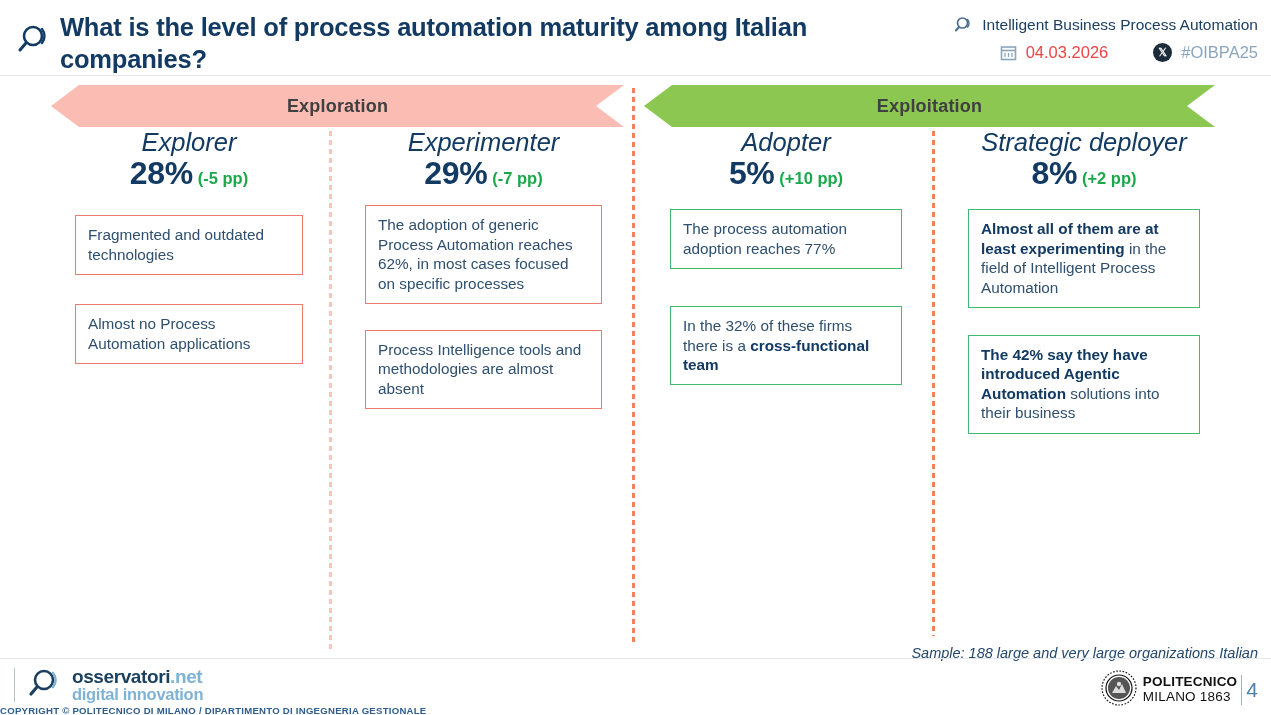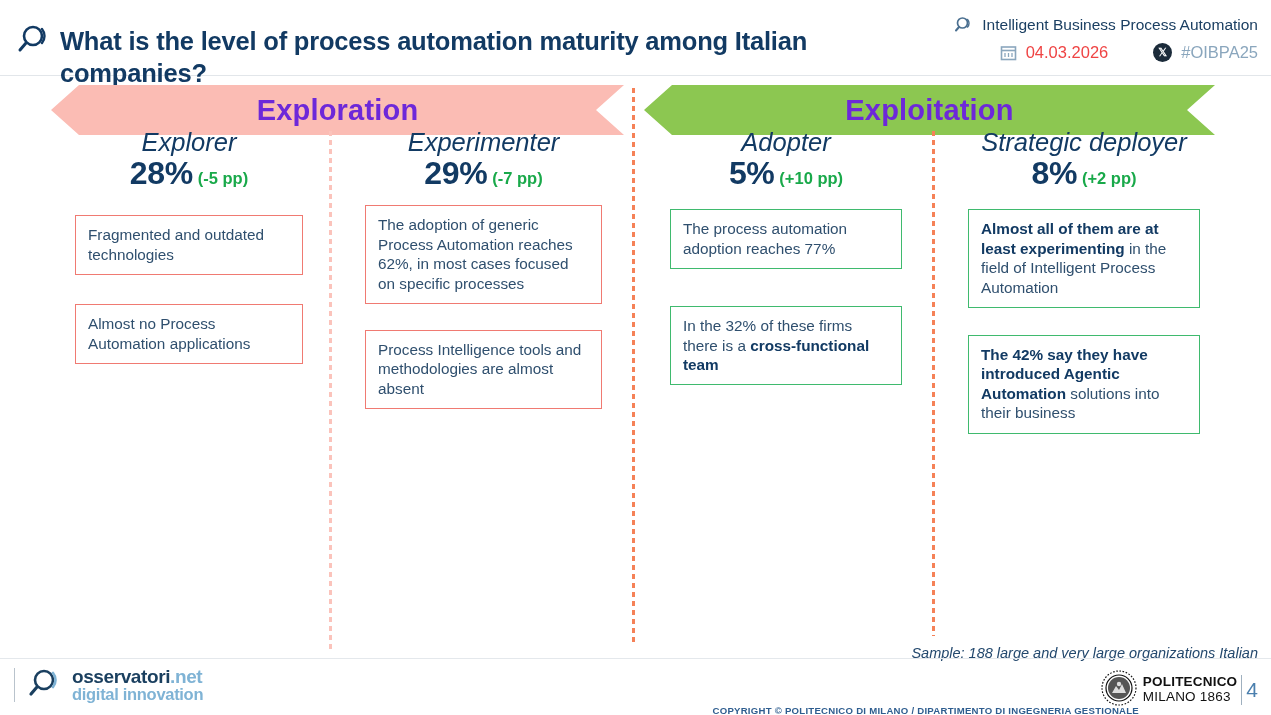--- a/index.html
+++ b/index.html
@@ -14,21 +14,21 @@
 
   
   .header {
     position: absolute; left: 0; top: 0; width: 1271px; height: 76px;
     border-bottom: 1px solid #e2e6ea;
   }
   .header-lens {
     position: absolute; left: 16px; top: 20px; width: 38px; height: 38px;
   }
   .title {
-    position: absolute; left: 60px; top: 26px; width: 840px;
+    position: absolute; left: 60px; top: 12px; width: 840px;
     font-size: 25.5px; font-weight: bold; line-height: 1.24;
     color: #123a63; letter-spacing: -0.2px;
   }
   .hdr-right { position: absolute; right: 13px; top: 12px; text-align: right; }
   .hdr-row1 {
     display: flex; align-items: center; justify-content: flex-start; gap: 9px;
     height: 25px;
   }
   .hdr-row1-text { font-size: 15.5px; color: #1b3f62; white-space: nowrap; }
   .hdr-row2 {
@@ -40,22 +40,22 @@
   .cal-icon { width: 17px; height: 17px; display: block; }
   .lens-sm { width: 19px; height: 19px; display: block; }
   .x-icon {
     width: 19px; height: 19px; border-radius: 50%; background: #1b2b3a;
     color: #fff; font-size: 11px; font-weight: bold; line-height: 19px;
     text-align: center; font-family: "Liberation Serif", serif;
   }
 
   
   .banner {
-    position: absolute; height: 50px; color: #6d28d9;
-    font-size: 29px; font-weight: bold; letter-spacing: 0.2px;
+    position: absolute; height: 42px; color: #404040;
+    font-size: 18px; font-weight: bold; letter-spacing: 0.2px;
     display: flex; align-items: center; justify-content: center;
   }
   .banner.pink {
     left: 51px; top: 85px; width: 573px; background: #fbbcb4;
     clip-path: polygon(0 50%, 28px 0, 100% 0, calc(100% - 28px) 50%, 100% 100%, 28px 100%);
   }
   .banner.green {
     left: 644px; top: 85px; width: 571px; background: #8cc751;
     clip-path: polygon(0 50%, 28px 0, 100% 0, calc(100% - 28px) 50%, 100% 100%, 28px 100%);
   }
@@ -114,21 +114,21 @@
   .polimi-l1 .small { font-size: 8.5px; letter-spacing: -0.2px; }
   .polimi-l2 { font-size: 17px; }
   .vbar { width: 1px; height: 34px; background: #b9c3cc; }
   .oss-wrap { display: flex; align-items: center; gap: 8px; }
   .oss-text { line-height: 1.02; }
   .oss-l1 { font-size: 19px; font-weight: bold; color: #1a3f5f; letter-spacing: -0.4px; }
   .oss-l1 .net { color: #7fb3d5; }
   .oss-l2 { font-size: 16.5px; font-weight: bold; color: #7fb3d5; letter-spacing: -0.3px; }
 
   .copyright {
-    position: absolute; left: 0; top: 705px; width: 1139px; text-align: right;
+    position: absolute; left: 0; top: 705px; width: 1139px; text-align: left;
     font-size: 9.6px; font-weight: bold; color: #2e5d8f; letter-spacing: 0.25px;
   }
 
   .polito-block {
     position: absolute; right: 13px; top: 668px;
     display: flex; align-items: center; gap: 4px;
   }
   .polito-text { line-height: 1.08; }
   .polito-l1 { font-size: 13.5px; font-weight: bold; color: #111; letter-spacing: 0.2px; }
   .polito-l2 { font-size: 13.5px; color: #111; letter-spacing: 0.2px; }

